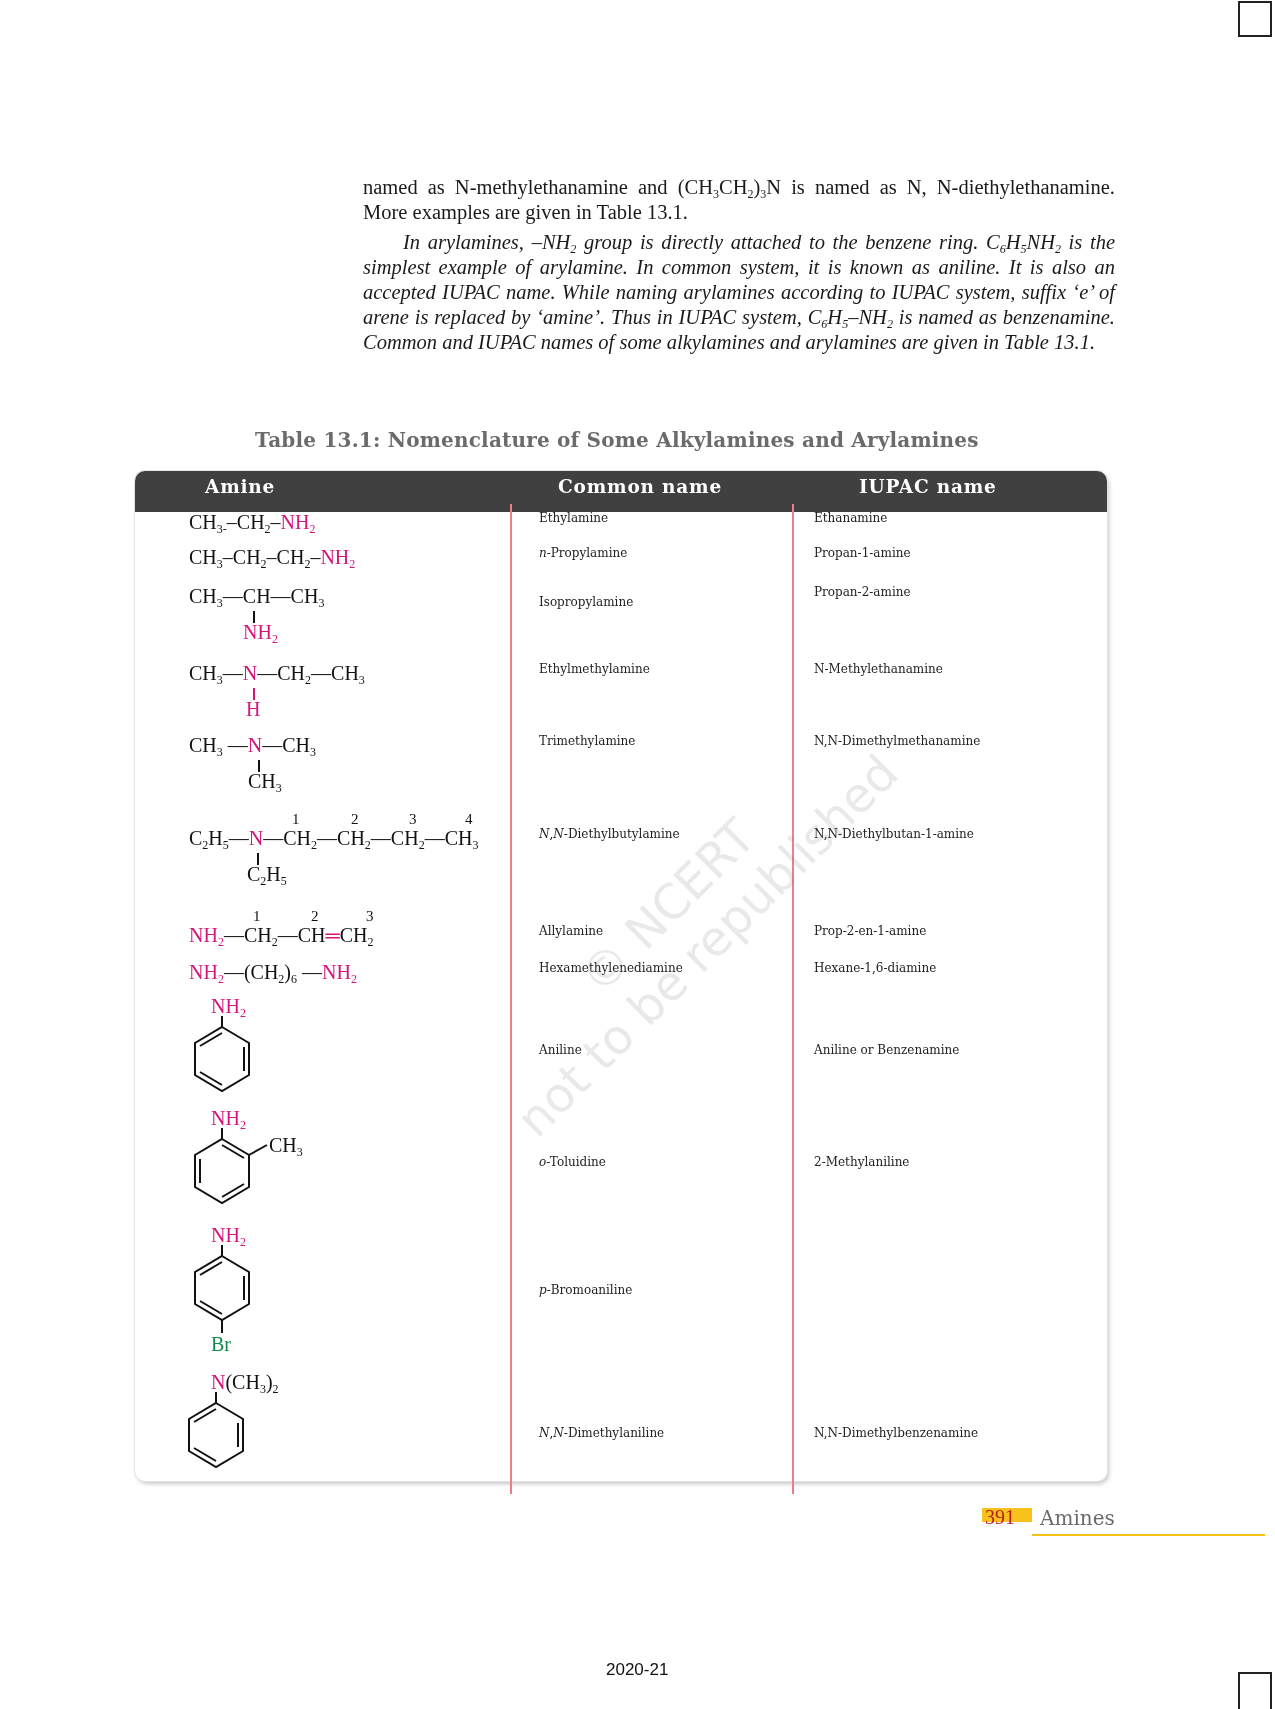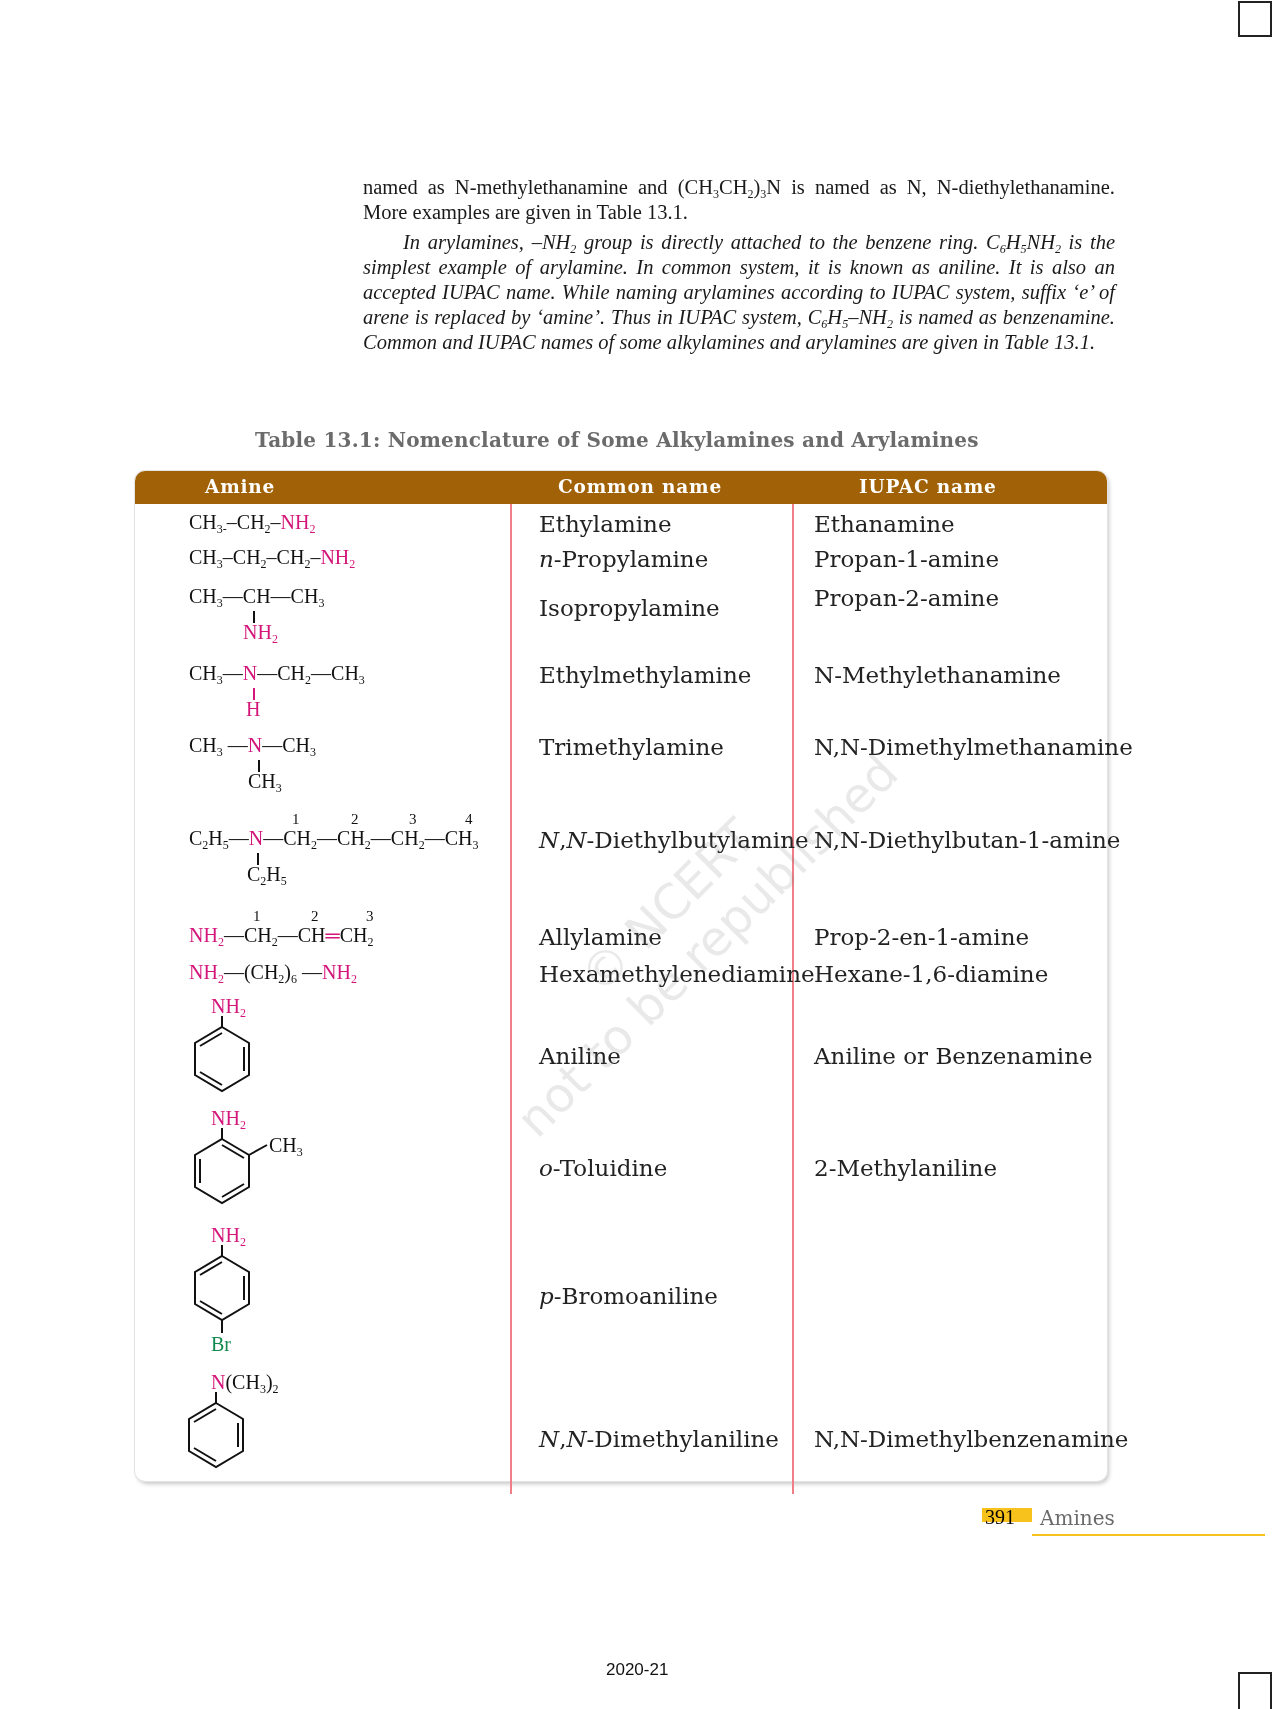--- a/index.html
+++ b/index.html
@@ -15,51 +15,51 @@
   #para1 { top:175px; }
   #para2 { top:230px; }
   sub { font-size:12px; vertical-align:-4px; line-height:0; }
 
   #table-title { position:absolute; left:255px; top:428px; font-size:20px; font-weight:bold;
                  color:#6b6b6b; font-family:"DejaVu Serif",serif; letter-spacing:0.2px; }
 
   #table-card { position:absolute; left:135px; top:471px; width:972px; height:1010px;
                 background:#fff; border-radius:10px;
                 box-shadow: 0 0 0 1px #e4e4e4, 2px 3px 4px rgba(0,0,0,0.22); }
-  #table-header { position:absolute; left:0; top:0; width:972px; height:33px; background:#a16207;
+  #table-header { position:absolute; left:0; top:0; width:972px; height:41px; background:#404040;
                   border-radius:10px 10px 0 0; }
   .th { position:absolute; top:5px; color:#fff; font-weight:bold; font-size:18.5px; letter-spacing:0.8px;
         font-family:"DejaVu Serif",serif; }
   #th-amine { left:70px; }
   #th-common { left:423px; }
   #th-iupac { left:724px; }
   .col-divider { position:absolute; top:33px; width:2px; height:990px; background:#f07e86; }
   #divider-1 { left:375px; }
   #divider-2 { left:657px; }
 
-  .cell { position:absolute; font-size:23px; font-family:"DejaVu Serif",serif; color:#222; white-space:nowrap; }
+  .cell { position:absolute; font-size:12px; font-family:"DejaVu Serif",serif; color:#222; white-space:nowrap; }
   .cell i { font-style:italic; }
   .common { left:404px; }
   .iupac  { left:679px; }
 
   .formula { position:absolute; font-family:"Liberation Serif","DejaVu Serif",serif; font-size:20px; color:#111; white-space:nowrap; }
   .pink { color:#d4157a; }
   .green { color:#128a4e; }
   .num { position:absolute; font-family:"Liberation Serif",serif; font-size:15px; color:#111; }
   .vbond { position:absolute; width:1.5px; background:#111; }
   .vbond.pinkb { background:#d4157a; }
 
   svg.ring { position:absolute; overflow:visible; }
 
   #watermark { position:absolute; left:430px; top:870px; transform:rotate(-45deg); transform-origin:center;
                color:rgba(120,120,120,0.16); font-family:"DejaVu Sans",sans-serif; font-size:48px; line-height:56px;
                text-align:center; pointer-events:none; white-space:nowrap; }
 
   #footer-page { position:absolute; left:982px; top:1508px; width:50px; height:14px; background:#f8c21c; }
-  #footer-num { position:absolute; left:985px; top:1506px; font-size:20px; color:#000000; font-family:"Liberation Serif",serif; }
+  #footer-num { position:absolute; left:985px; top:1506px; font-size:20px; color:#b91c1c; font-family:"Liberation Serif",serif; }
   #footer-chapter { position:absolute; left:1040px; top:1506px; font-size:20px; color:#6a6a6a; font-family:"DejaVu Serif",serif; }
   #footer-line { position:absolute; left:1032px; top:1534px; width:233px; height:2px; background:#f8c21c; }
   #edition { position:absolute; left:606px; top:1648px; font-size:17px; font-family:"Liberation Sans",sans-serif; color:#111;margin-top:12px; }
 </style>
 </head>
 <body>
 
 <div id="corner-top" class="corner-box"></div>
 <div id="corner-bottom" class="corner-box"></div>
 

